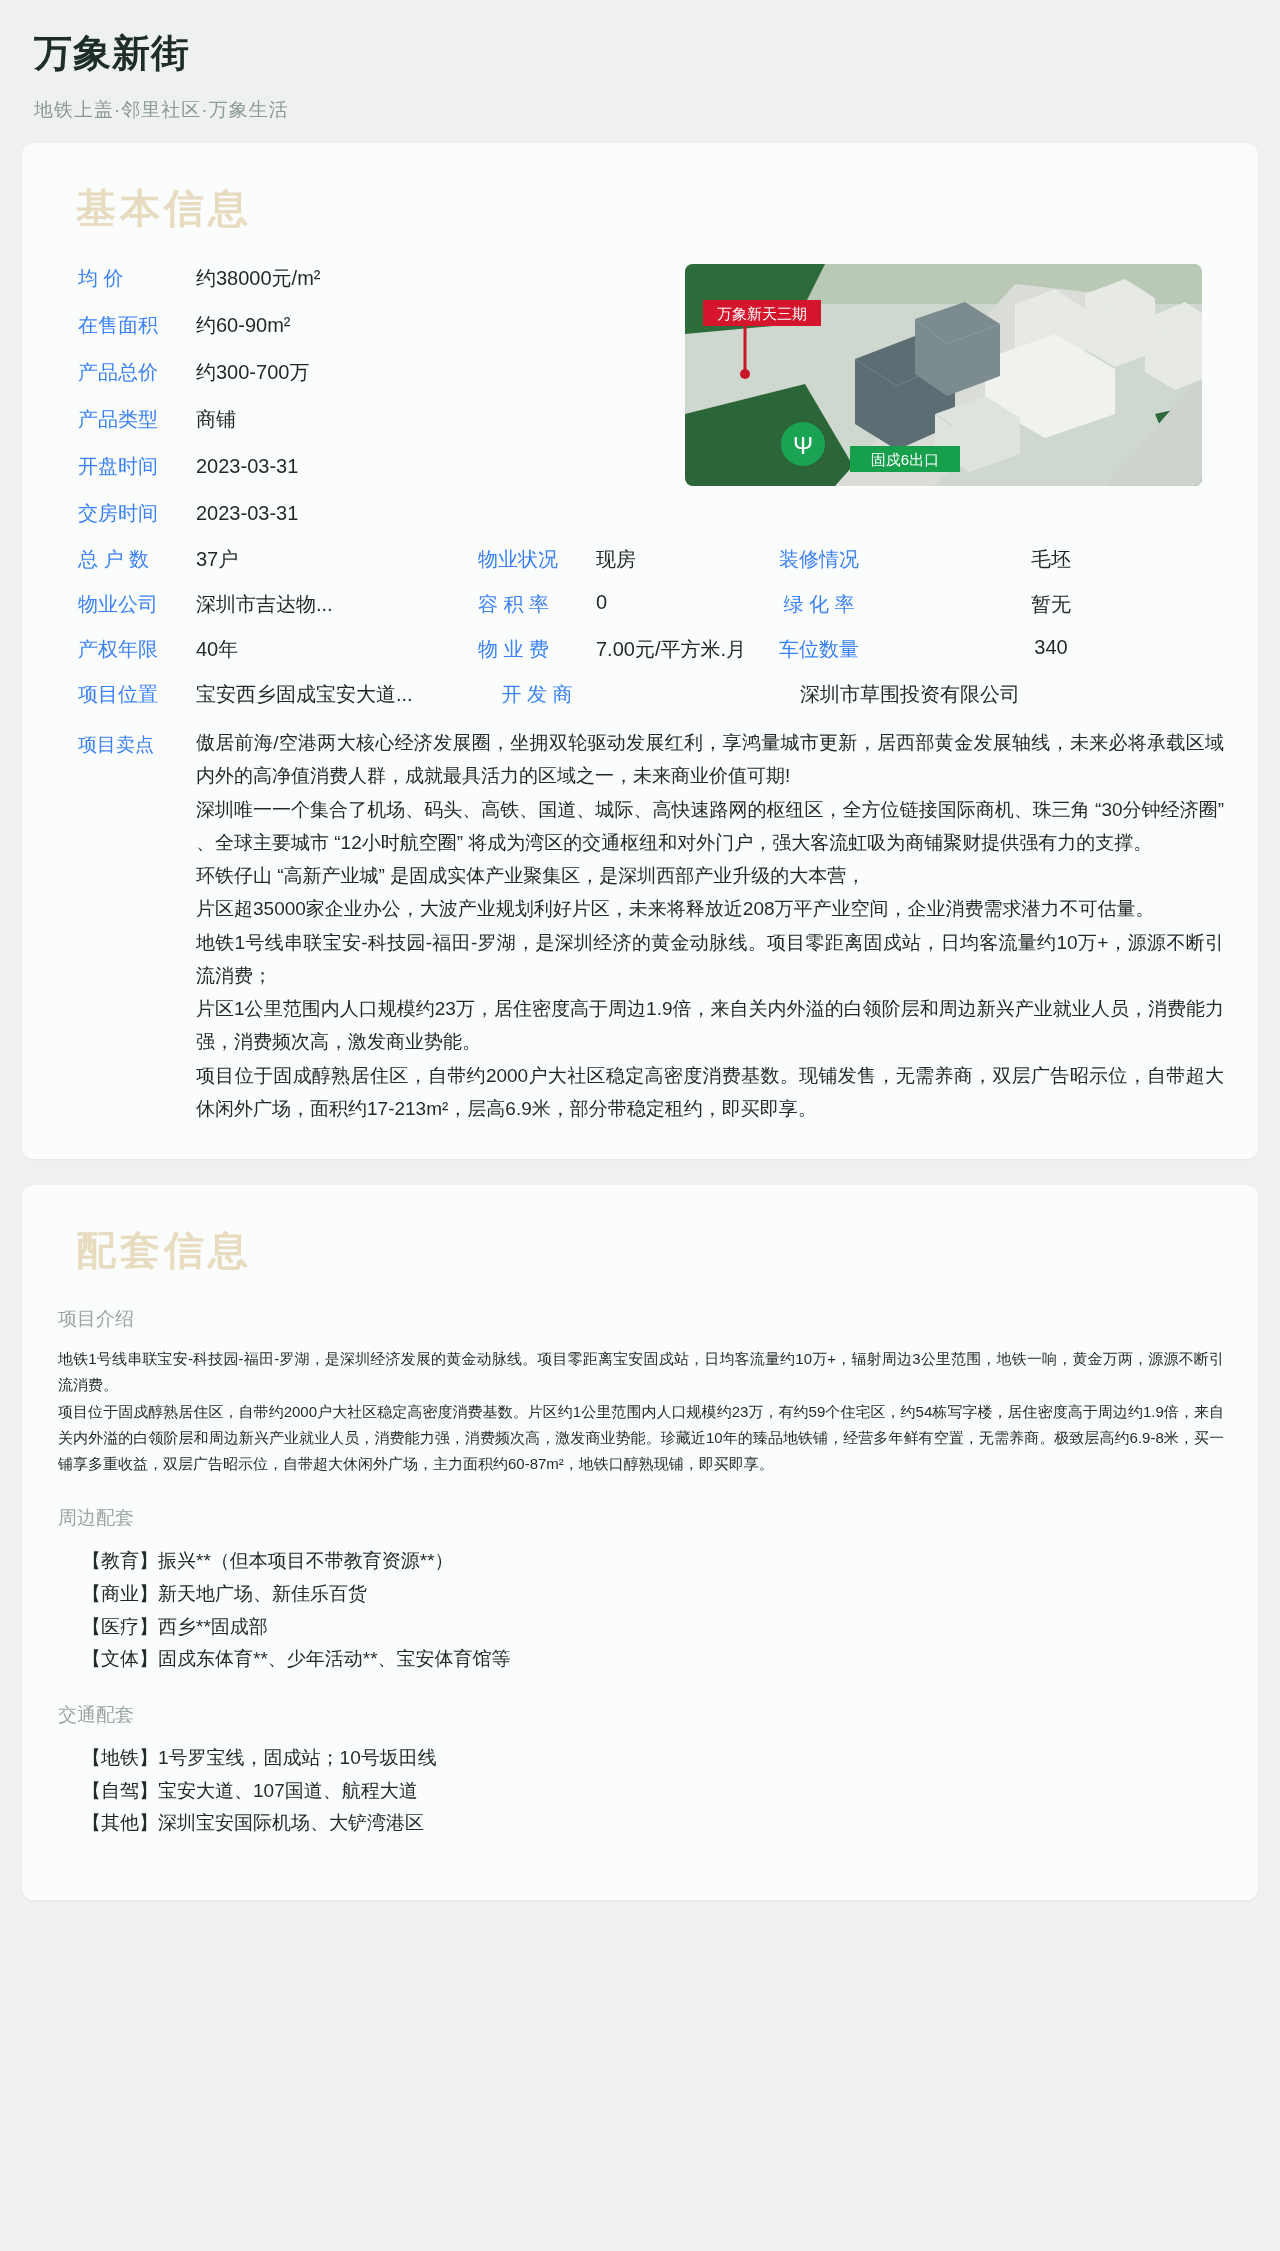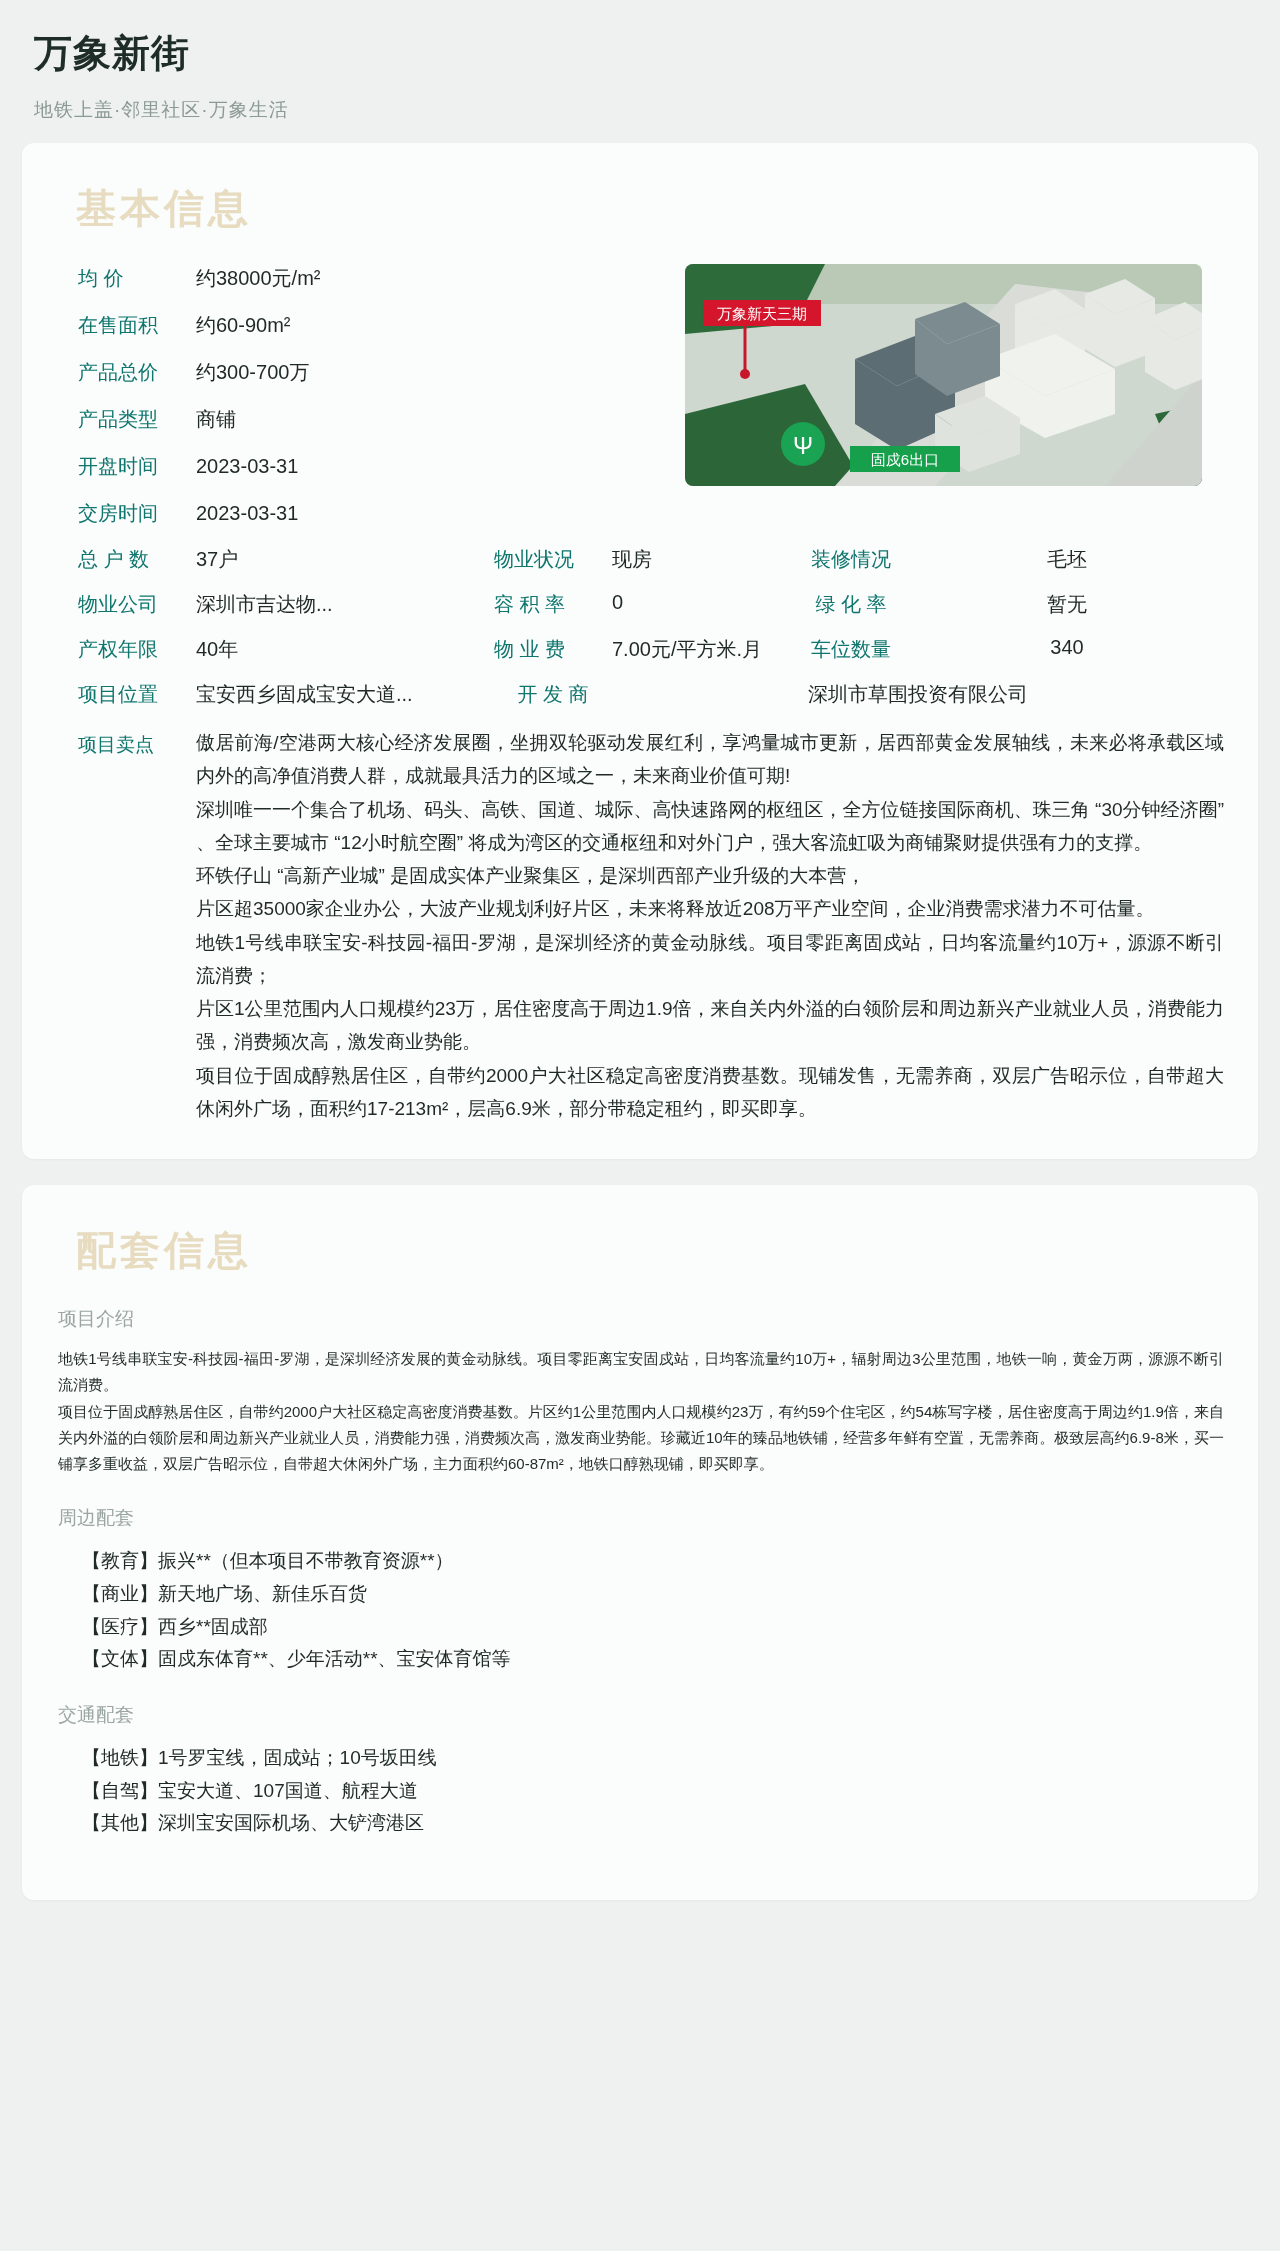--- a/index.html
+++ b/index.html
@@ -65,34 +65,33 @@
     padding-left: 22px;
   }
   .row {
     display: flex;
     align-items: flex-start;
     margin-bottom: 18px;
     font-size: 20px;
     line-height: 1.45;
   }
   .lbl {
-    color: #0f766e;
+    color: #3b82f6;
     width: 118px;
     flex: 0 0 118px;
     letter-spacing: 0px;
   }
   .val {
     color: #1f2a26;
     flex: 1;
   }
   .row-3col {
     display: flex;
     margin-bottom: 18px;
     font-size: 20px;
-    gap: 16px;
   }
   .col {
     display: flex;
     align-items: flex-start;
   }
   .col.c1 { width: 400px; flex: 0 0 400px; }
   .col.c2 { width: 282px; flex: 0 0 282px; }
   .col.c3 { flex: 1; text-align: center; }
   .col .lbl { width: 118px; flex: 0 0 118px; }
   .sell-row {

